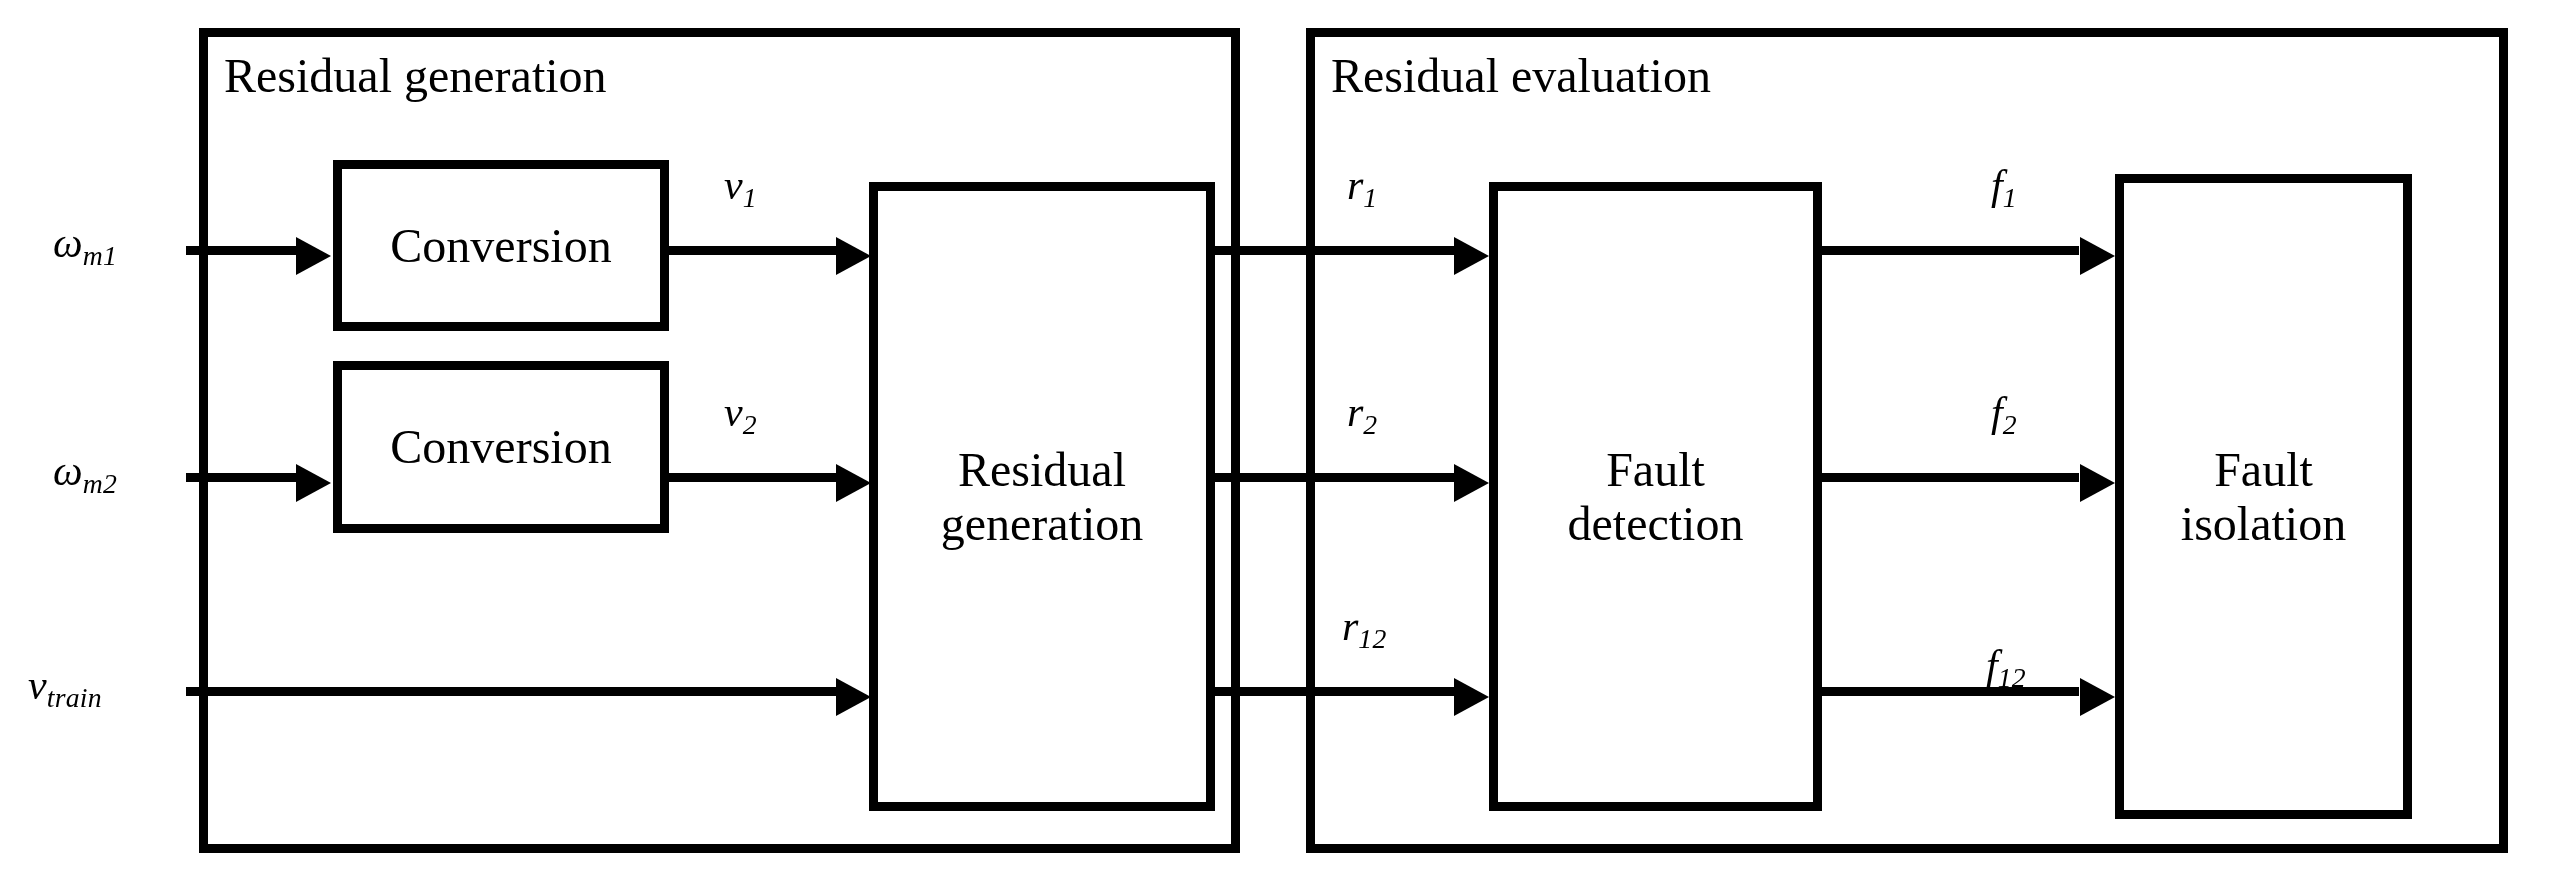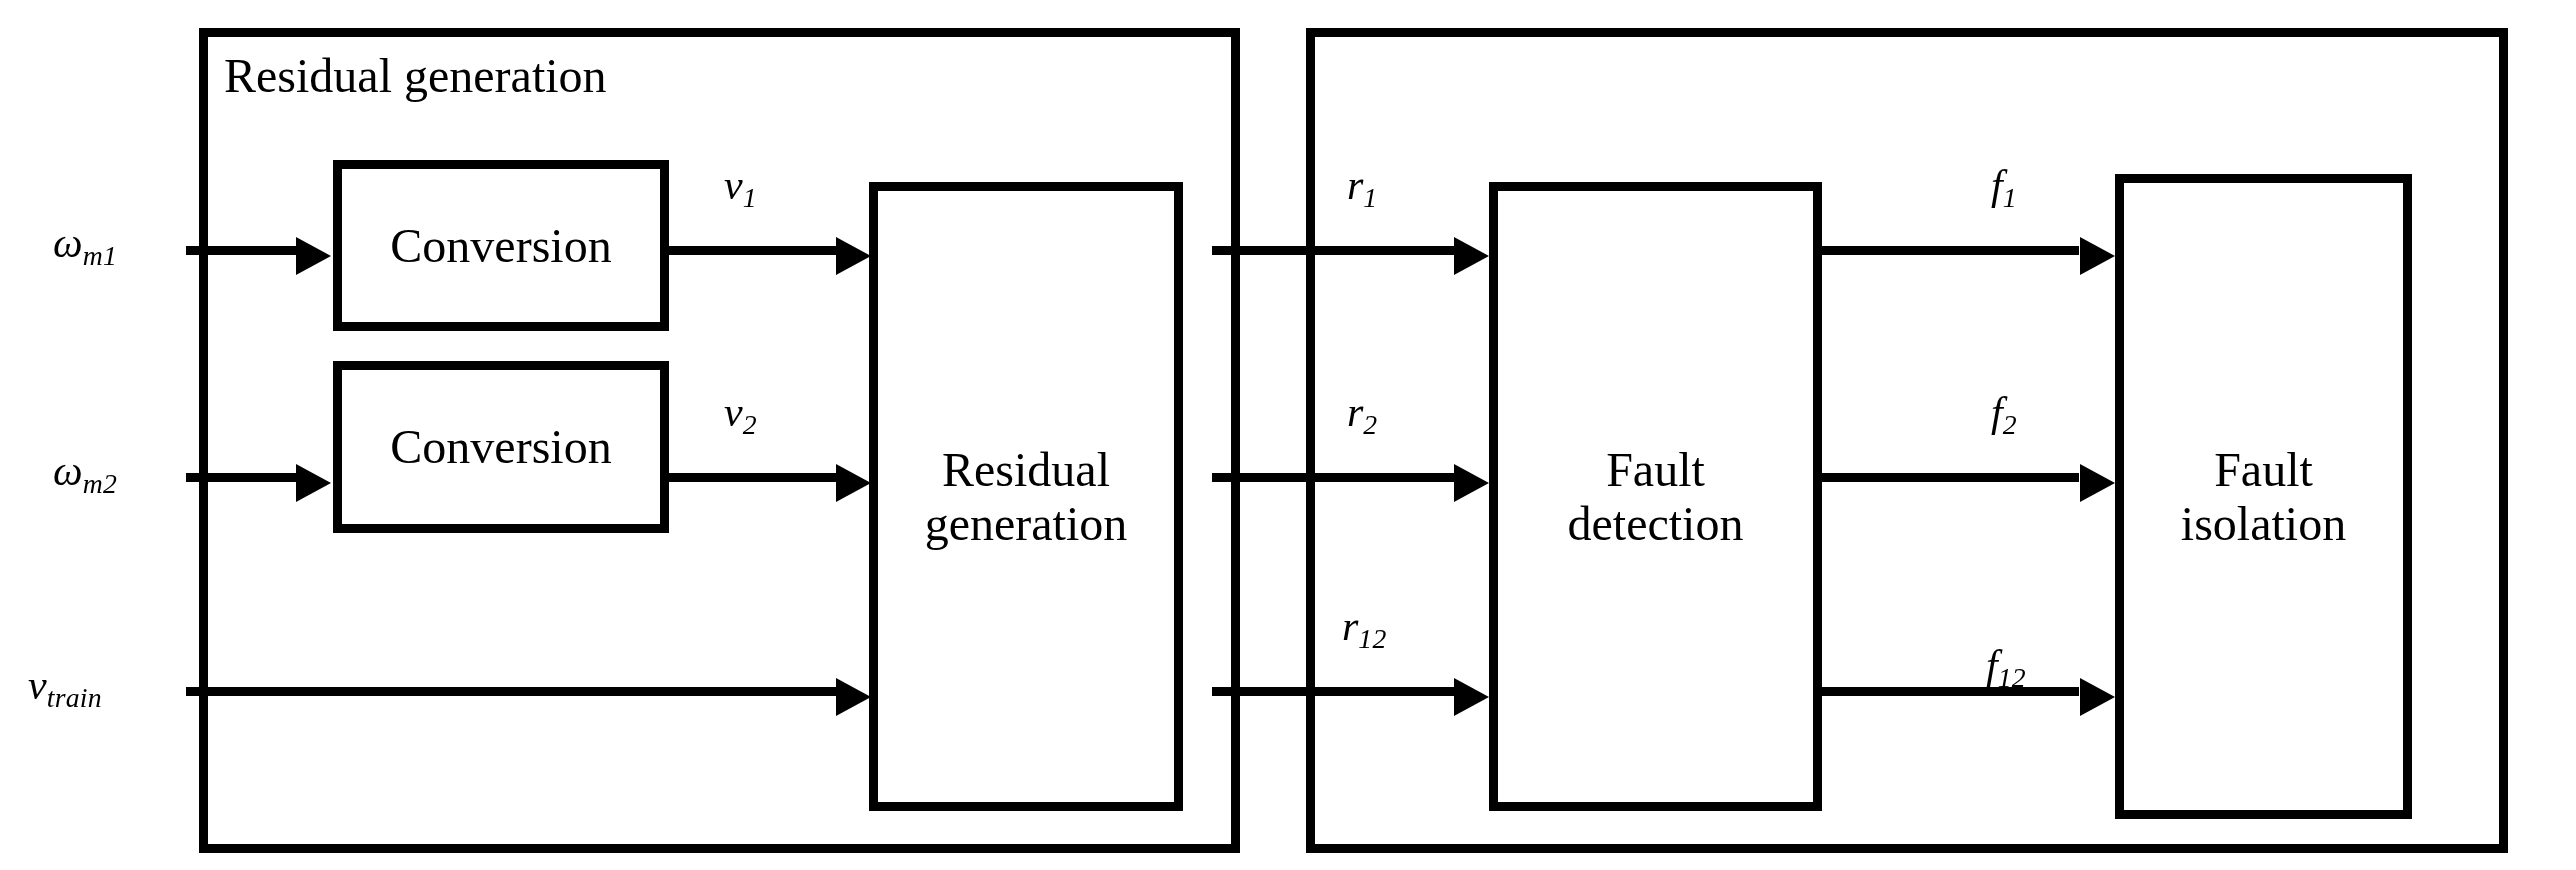--- a/index.html
+++ b/index.html
@@ -90,20 +90,21 @@
 </style>
 </head>
 <body>
 
 <div id="canvas">
 
   <div class="group-box" style="left:199px; top:27.6px; width:1041px; height:825px;"></div>
   <div class="group-title" style="left:224px; top:52px;">Residual generation</div>
 
   <div class="group-box" style="left:1306px; top:27.6px; width:1202px; height:825px;"></div>
+  <div class="group-title" style="left:1331px; top:52px;">Residual evaluation</div>
 
   <div class="sig" style="left:53px; top:222px;">
     <span class="om">ω</span><sub>m1</sub>
   </div>
   <div class="hline" style="left:186px; top:246px; width:110px;"></div>
   <div class="arrowhead" style="left:296px; top:237px;"></div>
 
   <div class="block" style="left:333px; top:160px; width:336px; height:171px;">
     <span class="block-label">Conversion</span>
   </div>
@@ -129,21 +130,21 @@
   <div class="sig" style="left:724px; top:391px;">
     <span>v</span><sub>2</sub>
   </div>
 
   <div class="sig" style="left:28px; top:664px;">
     <span>v</span><sub>train</sub>
   </div>
   <div class="hline" style="left:186px; top:687px; width:650px;"></div>
   <div class="arrowhead" style="left:836px; top:678px;"></div>
 
-  <div class="block" style="left:869px; top:182px; width:314px; height:629px;">
+  <div class="block" style="left:869px; top:182px; width:346px; height:629px;">
     <span class="block-label">Residual
 generation</span>
   </div>
 
   <div class="hline" style="left:1212px; top:246px; width:249px;"></div>
   <div class="arrowhead" style="left:1454px; top:237px;"></div>
   <div class="sig" style="left:1347px; top:164px;">
     <span>r</span><sub>1</sub>
   </div>
 

